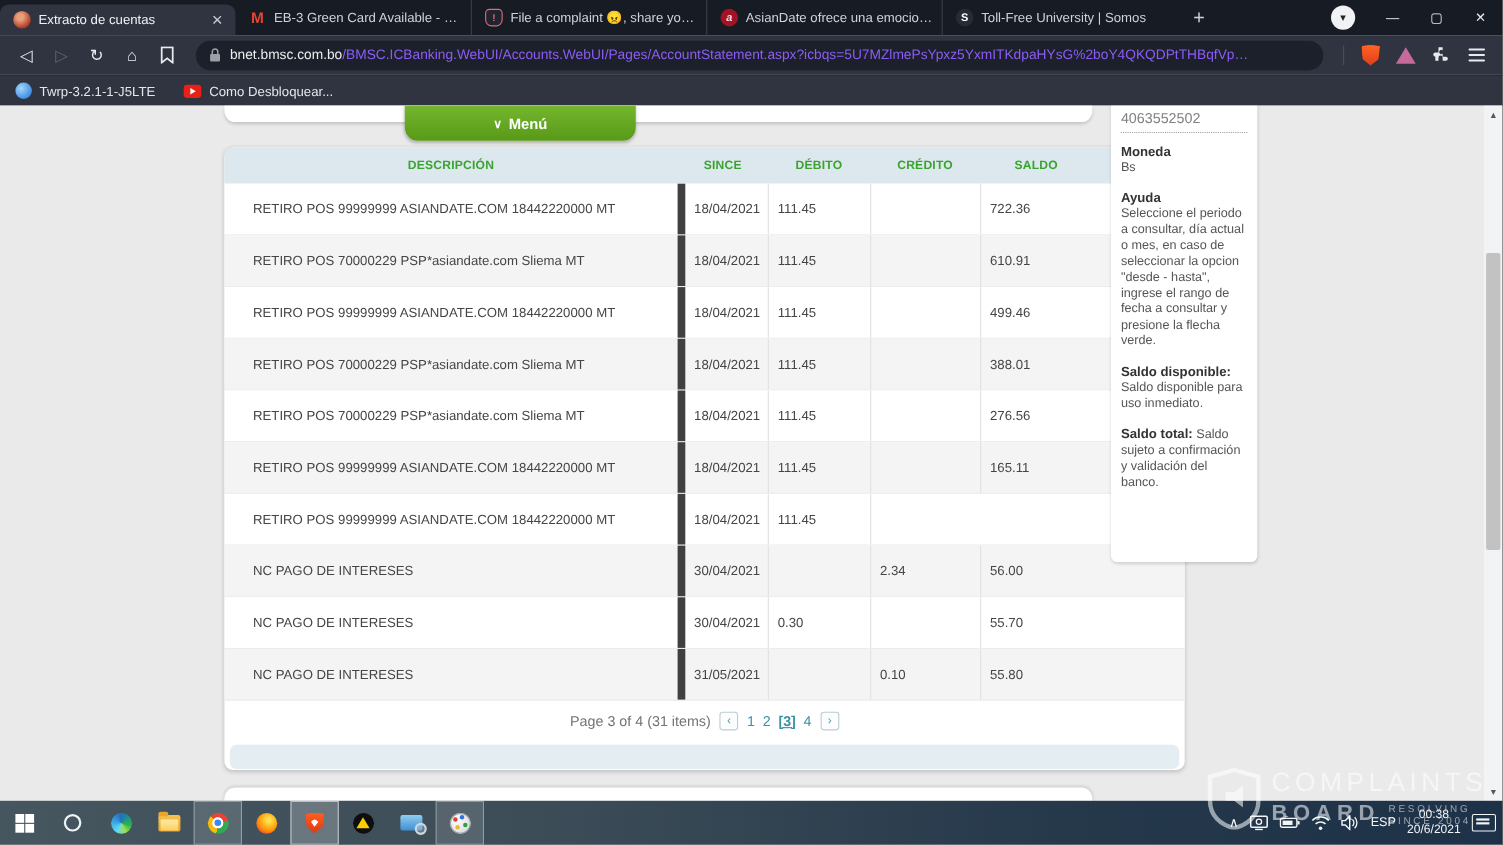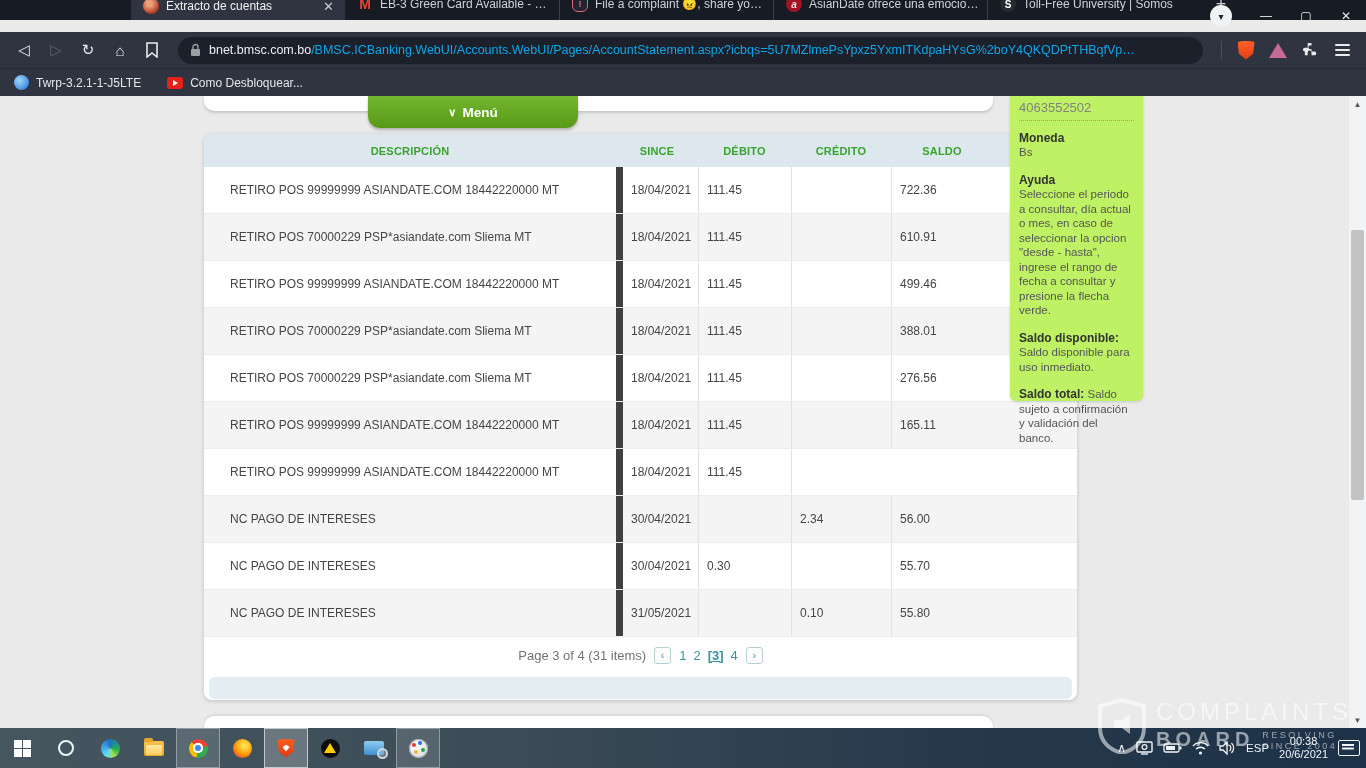--- a/index.html
+++ b/index.html
@@ -1,21 +1,21 @@
 <!DOCTYPE html>
 <html><head>
 <meta charset="utf-8">
 <style>
   * { margin:0; padding:0; box-sizing:border-box; }
   html,body { width:1366px; height:768px; overflow:hidden; background:#000; }
   body { font-family:"Liberation Sans", sans-serif; }
   #screen { position:relative; width:1366px; height:768px; overflow:hidden; background:#eaeaea; }
 
   
-  .tabstrip { position:absolute; left:0; top:0; width:1366px; height:20px; background:#171b24; display:flex; align-items:flex-end;justify-content:center; }
+  .tabstrip { position:absolute; left:0; top:0; width:1366px; height:32px; background:#171b24; display:flex; align-items:flex-end; }
   .tab { position:relative; width:214px; height:32px; display:flex; align-items:center; gap:7px; padding:0 8px 0 12px; color:#cfd2d8; font-size:12px; cursor:pointer; }
   .tab + .tab { border-left:1px solid #3a3f49; }
   .tab.active { height:28px; background:#2f3440; border-radius:8px 8px 0 0; color:#f1f2f4; border-left:none; }
   .tab.active + .tab { border-left:none; }
   .tab-title { flex:1; white-space:nowrap; overflow:hidden; text-overflow:ellipsis; }
   .tab-close { font-size:13px; color:#c7cad0; padding:0 3px; }
   .favicon { width:16px; height:16px; flex:0 0 16px; border-radius:3px; display:flex; align-items:center; justify-content:center; font-size:11px; font-weight:bold; }
   .fav-bank { background:radial-gradient(circle at 40% 35%, #e8a07a 20%, #b03a24 70%); border-radius:50%; }
   .fav-gmail { color:#ea4335; background:transparent; font-size:14px; }
   .fav-shield { background:#20242e; border:1px solid #e06a78; border-radius:4px 4px 6px 6px; color:#e06a78; font-size:9px; }
@@ -25,21 +25,21 @@
   .tabstrip-right { position:absolute; right:0; top:0; height:32px; display:flex; align-items:center; }
   .profile-badge { width:22px; height:22px; border-radius:50%; background:#f1f2f4; color:#20242c; font-size:10px; display:flex; align-items:center; justify-content:center; margin-right:14px; cursor:pointer; }
   .win-btn { width:40px; height:32px; display:flex; align-items:center; justify-content:center; color:#e8eaed; font-size:12px; cursor:pointer; }
 
   .toolbar { position:absolute; left:0; top:32px; width:1366px; height:36px; background:#2f3440; display:flex; align-items:center; padding:0 10px; gap:4px; }
   .nav-btn { width:28px; height:28px; border-radius:50%; display:flex; align-items:center; justify-content:center; color:#e8eaed; font-size:15px; cursor:pointer; }
   .nav-btn.disabled { color:#5d646f; }
   .urlbar { flex:1; height:27px; margin:0 8px; background:#1c202a; border-radius:14px; display:flex; align-items:center; padding:0 12px; overflow:hidden; }
   .url-text { font-size:12.5px; white-space:nowrap; overflow:hidden; }
   .url-domain { color:#eceef1; }
-  .url-path { color:#0ea5e9; }
+  .url-path { color:#8b5cf6; }
   .tb-sep { width:1px; height:18px; background:#4a505b; margin:0 6px; }
   .tb-icon { width:28px; height:28px; display:flex; align-items:center; justify-content:center; cursor:pointer; }
   .brave-shield { width:17px; height:19px; background:linear-gradient(#ff6326,#e23c16); clip-path:polygon(0 8%, 50% 0, 100% 8%, 92% 70%, 50% 100%, 8% 70%); position:relative; }
   .bat-triangle { width:0; height:0; border-left:9px solid transparent; border-right:9px solid transparent; border-bottom:15px solid #c56a9a; }
   .hamburger { display:flex; flex-direction:column; gap:3px; }
   .hamburger span { width:15px; height:2px; background:#e8eaed; border-radius:1px; }
 
   .bookmarksbar { position:absolute; left:0; top:68px; width:1366px; height:28px; background:#2f3440; border-top:1px solid #262b34; display:flex; align-items:center; padding:0 14px; gap:26px; }
   .bookmark { display:flex; align-items:center; gap:7px; color:#e4e6ea; font-size:12px; cursor:pointer; }
   .bm-twrp { width:15px; height:15px; border-radius:50%; background:radial-gradient(circle at 35% 35%, #9fd8ff, #1d6fd1); }
@@ -68,21 +68,21 @@
   .pagination { height:36px; display:flex; align-items:center; justify-content:center; gap:8px; font-size:13px; }
   .pg-summary { color:#737373; }
   .pg-box { width:17px; height:17px; border:1px solid #b9cdd4; border-radius:3px; background:#fdfdfd; color:#4b9aa8; font-size:11px; display:flex; align-items:center; justify-content:center; cursor:pointer; }
   .pg-num { color:#3993a3; cursor:pointer; }
   .pg-num.current { font-weight:bold; text-decoration:underline; }
   .card-footer-strip { height:22px; margin:4px 5px 0 5px; background:#e4edf2; border-radius:6px; }
 
   .card-next { position:absolute; left:204px; top:620px; width:789px; height:20px; background:#fff; border-radius:10px 10px 0 0; box-shadow:0 -1px 3px rgba(0,0,0,.12); }
 
   
-  .sidebar { position:absolute; left:1010px; top:0; width:133px; height:305px; background:#bef264; border-radius:0 0 6px 6px; box-shadow:0 1px 3px rgba(0,0,0,.15); padding:5px 9px; font-size:11.5px; color:#555; line-height:14.5px; }
+  .sidebar { position:absolute; left:1010px; top:0; width:133px; height:415px; background:#ffffff; border-radius:0 0 6px 6px; box-shadow:0 1px 3px rgba(0,0,0,.15); padding:5px 9px; font-size:11.5px; color:#555; line-height:14.5px; }
   .sb-account { color:#808080; font-size:13px; margin-bottom:4px; }
   .sb-dotted { border-bottom:1px dotted #9a9a9a; margin-bottom:10px; }
   .sb-h { font-weight:bold; color:#333; font-size:12px; }
   .sb-block { margin-bottom:13px; }
 
   
   .scrollbar { position:absolute; left:1349px; top:0; width:17px; height:632px; background:#f1f3f4; }
   .sb-arrow { position:absolute; left:0; width:17px; height:16px; color:#585858; font-size:8px; display:flex; align-items:center; justify-content:center; cursor:pointer; }
   .sb-arrow.up { top:0; } .sb-arrow.down { bottom:0; }
   .sb-thumb { position:absolute; left:2px; top:134px; width:13px; height:270px; background:#c2c2c2; border-radius:2px; cursor:pointer; }

